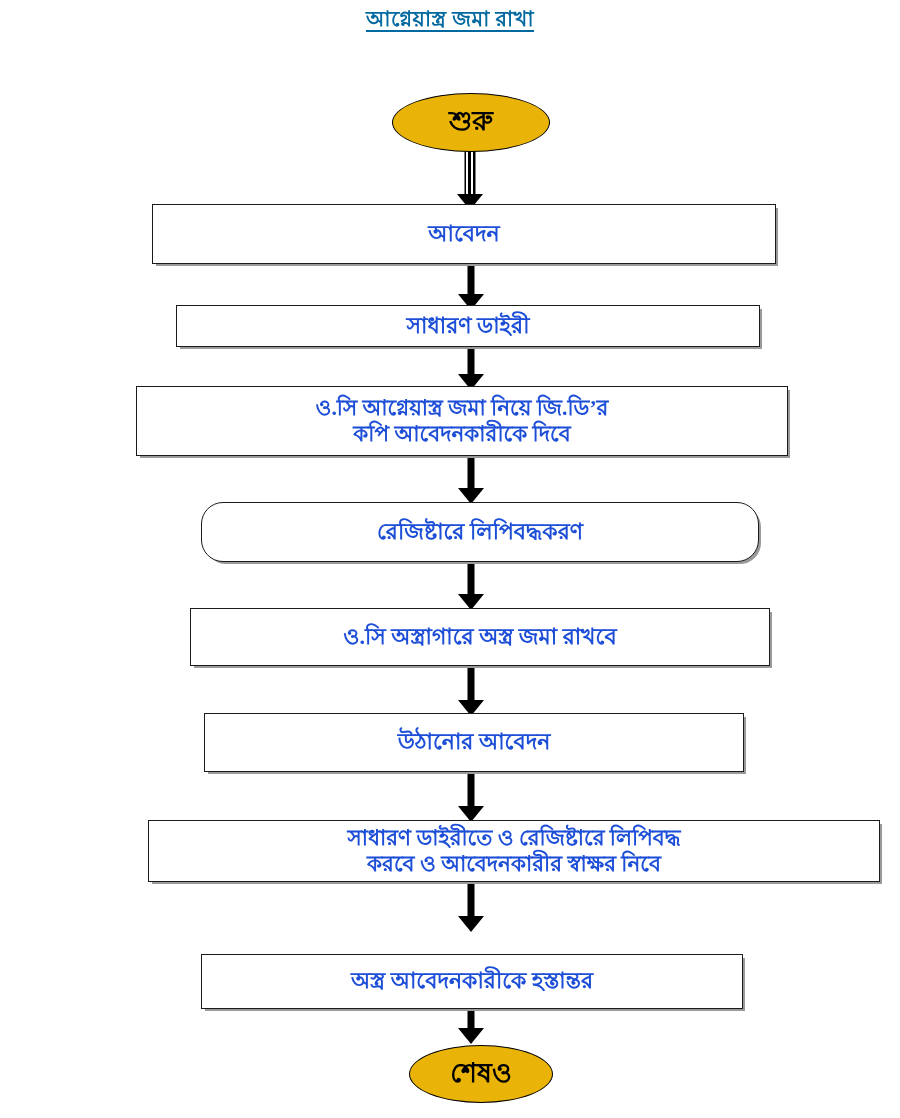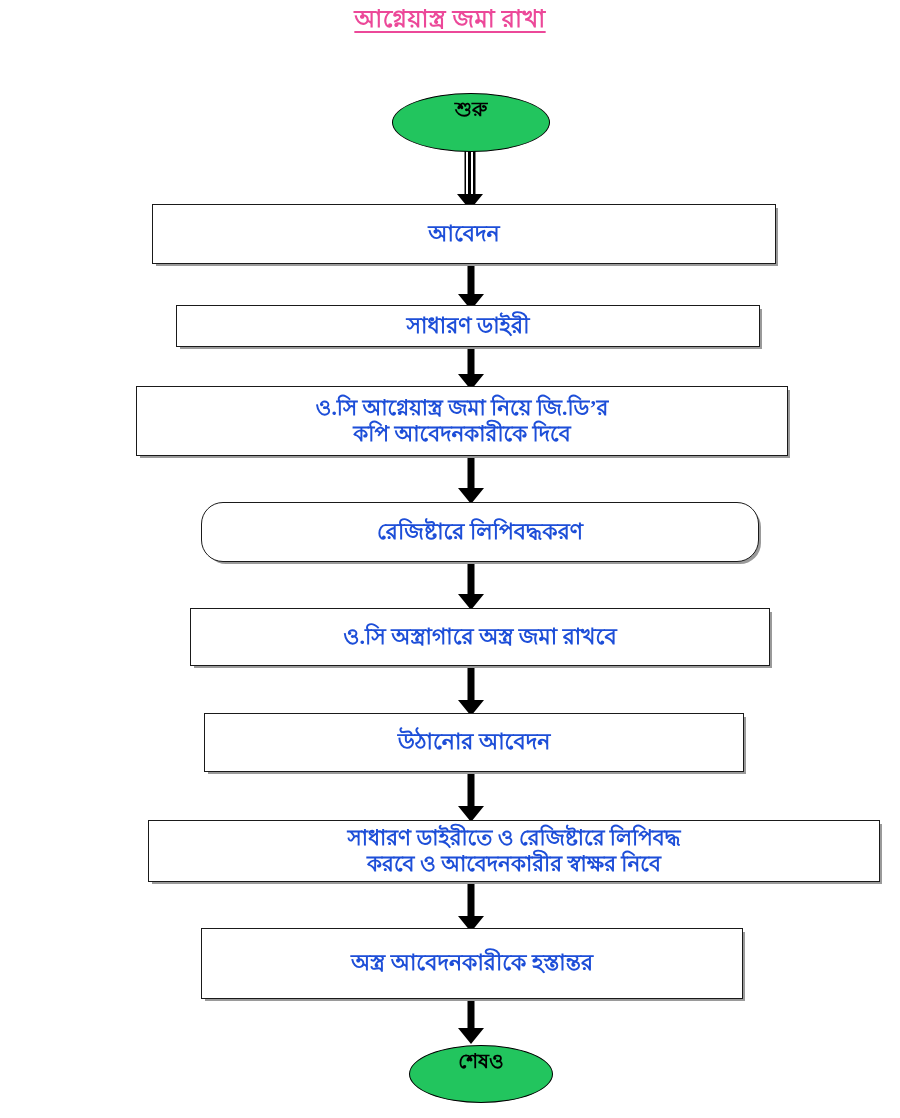--- a/index.html
+++ b/index.html
@@ -15,46 +15,46 @@
     overflow: hidden;
   }
 
   
   .title {
     position: absolute;
     top: 4px;
     left: 0;
     width: 900px;
     text-align: center;
-    font-size: 24px;
+    font-size: 21px;
     font-weight: bold;
-    color: #ec4899;
+    color: #0369a1;
     text-decoration: underline;
     text-underline-offset: 4px;
     letter-spacing: 0.5px;
     line-height: 30px;
   }
 
   
   .flow {
     position: absolute;
     inset: 0;
   }
 
   
   .oval {
     position: absolute;
     border: 1.5px solid #000;
     border-radius: 50%;
-    background: #22c55e;
+    background: #eab308;
     display: flex;
-    align-items: flex-start;
+    align-items: center;
     justify-content: center;
     font-weight: bold;
-    font-size: 20px;
+    font-size: 27px;
     color: #000;
     z-index: 3;
   }
 
   
   .box {
     position: absolute;
     border: 1.4px solid #1a1a1a;
     background: #ffffff;
     box-shadow: 3px 3px 0 -1px #9a9a9a;
@@ -182,21 +182,21 @@
   <div class="box two-line" style="left:124px; top:820px; width:732px; height:62px; flex-direction:column;margin-left:24px;">
     <span>সাধারণ ডাইরীতে ও রেজিষ্টারে লিপিবদ্ধ</span>
     <span>করবে ও আবেদনকারীর স্বাক্ষর নিবে</span>
   </div>
 
   <div class="conn" style="left:458px; top:880px; width:26px; height:52px;">
     <div class="stem" style="height:37px;"></div>
     <div class="head"></div>
   </div>
 
-  <div class="box" style="left:201px; top:928px; width:542px; height:71px;">
+  <div class="box" style="left:201px; top:954px; width:542px; height:55px;">
     <span>অস্ত্র আবেদনকারীকে হস্তান্তর</span>
   </div>
 
   <div class="conn" style="left:458px; top:986px; width:26px; height:58px;">
     <div class="stem" style="height:43px;"></div>
     <div class="head"></div>
   </div>
 
   <div class="oval" style="left:409px; top:1045px; width:142px; height:56px;">
     <span>শেষও</span>

